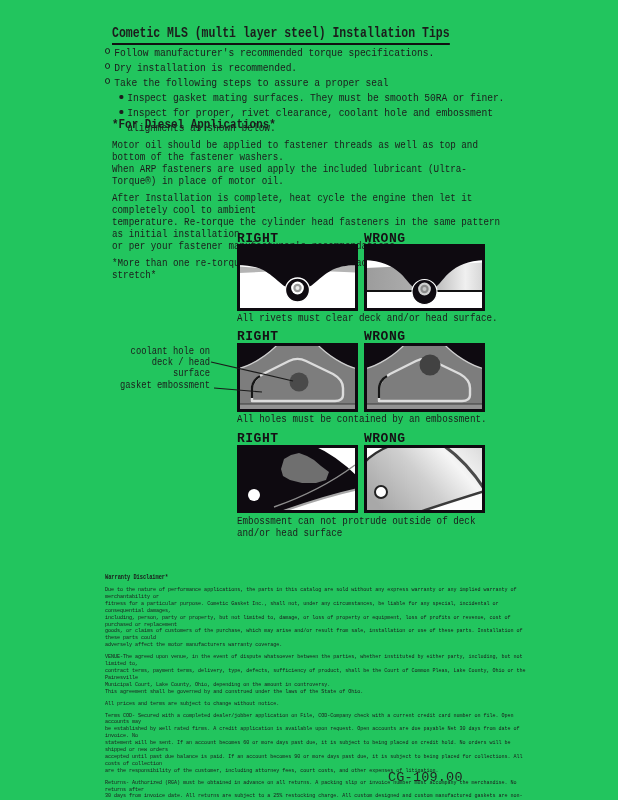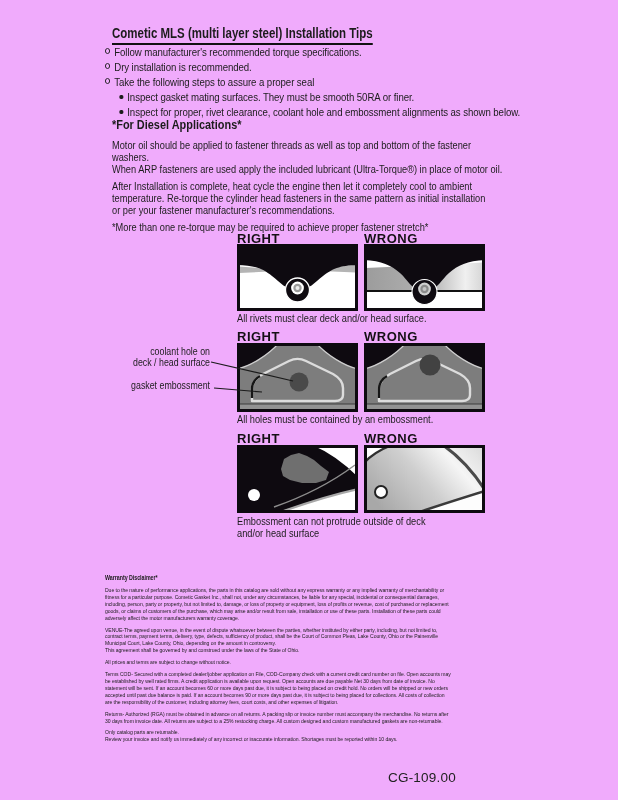--- a/index.html
+++ b/index.html
@@ -1,18 +1,18 @@
 <!DOCTYPE html>
 <html><head>
 <meta charset="utf-8">
 <style>
   html,body{margin:0;padding:0;background:#ffffff;}
   .page{
-    position:relative;width:618px;height:800px;background:#f0abfc;overflow:hidden;
-    font-family:Liberation Sans, sans-serif;color:#1c1c1c;
+    position:relative;width:618px;height:800px;background:#22c55e;overflow:hidden;
+    font-family:Liberation Mono, monospace;color:#1c1c1c;
   }
   [data-bind]{white-space:pre-line;}
   .cond{transform:scaleX(0.84);transform-origin:0 0;}
   .cond-r{transform:scaleX(0.84);transform-origin:100% 0;}
   .abs{position:absolute;}
 
   .title{left:112px;top:25px;font-size:14px;font-weight:bold;transform:scaleX(0.82);transform-origin:0 0;}
   .title .ul{display:inline-block;border-bottom:2px solid #111;padding-bottom:2px;}
 
   .tips{left:105px;top:45px;font-size:11.5px;letter-spacing:-0.1px;}

